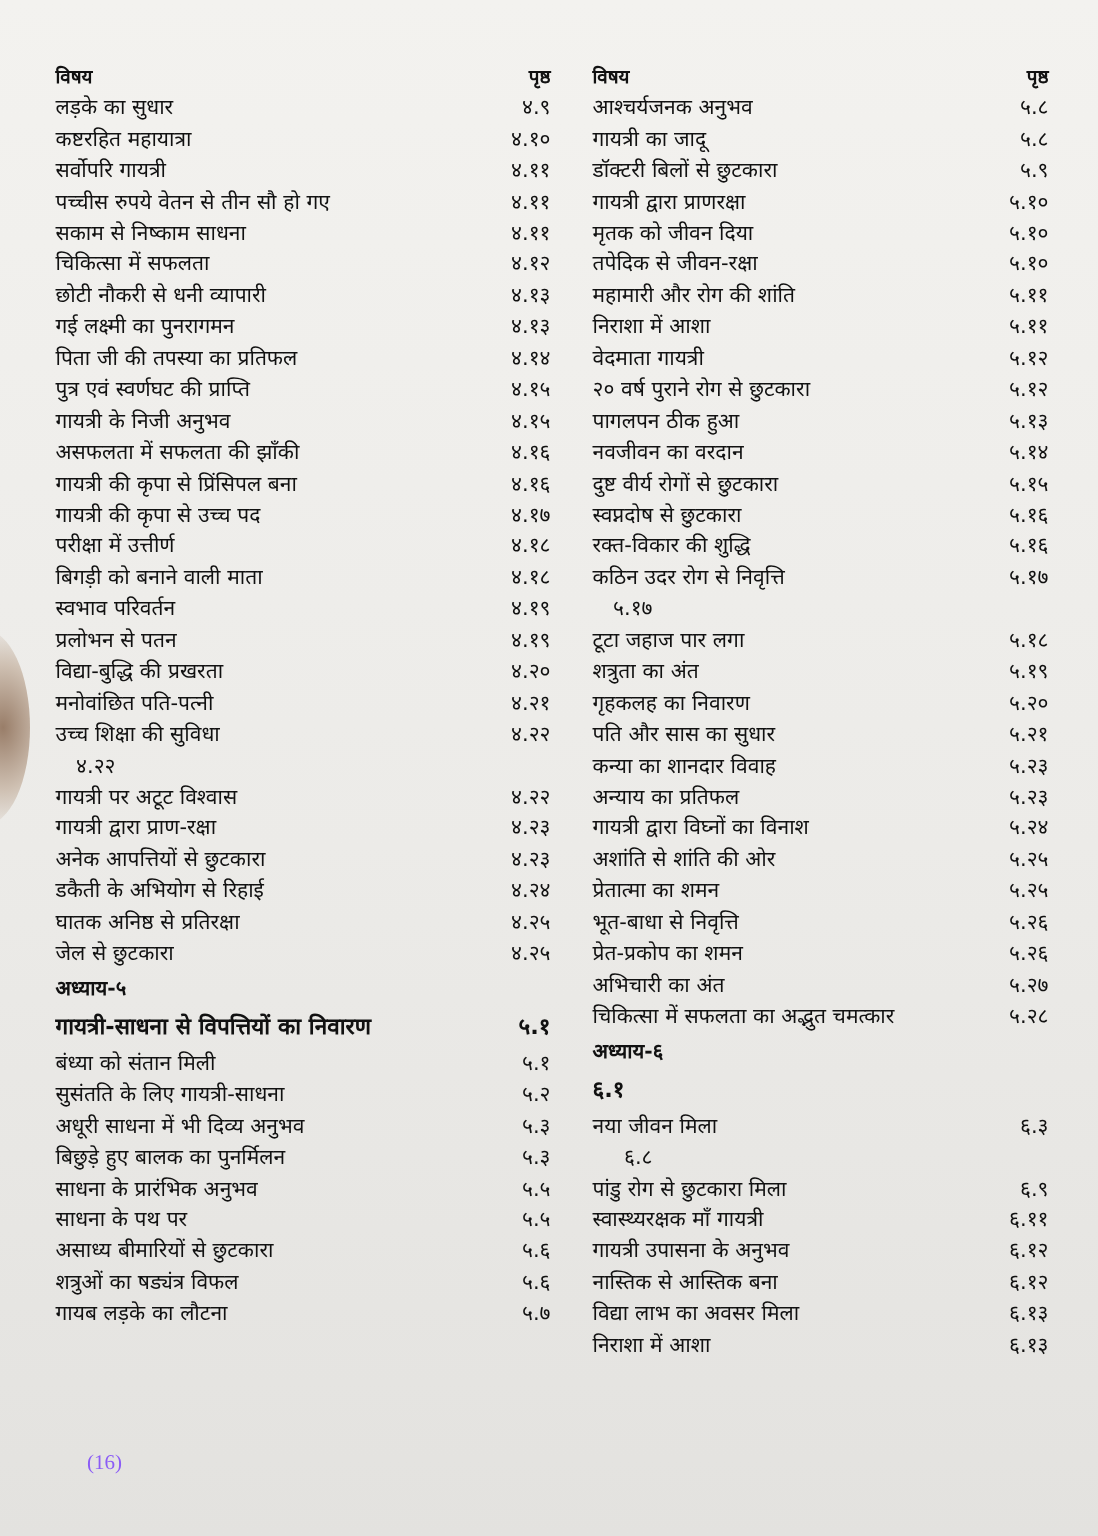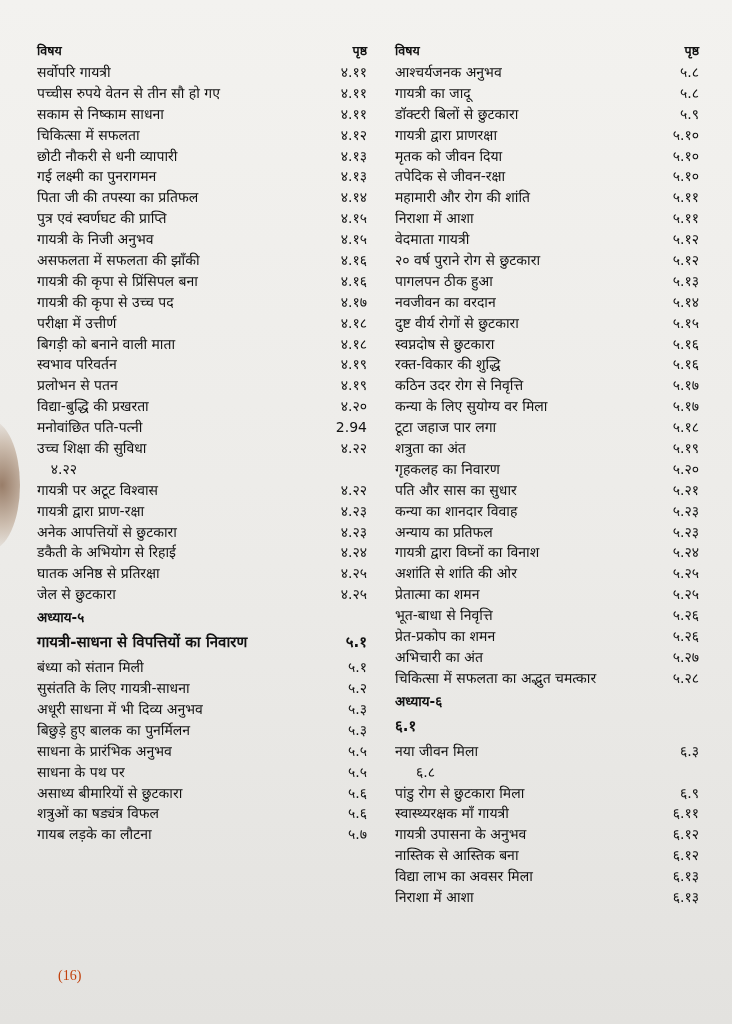--- a/index.html
+++ b/index.html
@@ -35,37 +35,45 @@
     font-weight: bold; font-size: 13.5px;
     height: 24px; line-height: 24px;
   }
   .section {
     display: flex; justify-content: space-between; align-items: center;
     font-weight: bold; font-size: 15px;
     height: 26px; line-height: 26px; margin-bottom: 2px;
   }
   .footer {
     position: absolute; left: 58px; top: 968px;
-    font-family: "Liberation Serif", serif; font-size: 14px; color: #c2410c;
+    font-family: "Liberation Serif", serif; font-size: 14px; color: #8b5cf6;
   }
 </style>
 </head>
 <body>
 
 <div class="shadow-blob"></div>
 
 <div class="page">
 
   <div class="col left">
     <div class="row head">
       <span>विषय</span>
       <span class="pg">पृष्ठ</span>
     </div>
     <div id="left-entries">
         <div class="row">
+          <span>लड़के का सुधार</span>
+          <span class="pg">४.९</span>
+        </div>
+        <div class="row">
+          <span>कष्टरहित महायात्रा</span>
+          <span class="pg">४.१०</span>
+        </div>
+        <div class="row">
           <span>सर्वोपरि गायत्री</span>
           <span class="pg">४.११</span>
         </div>
         <div class="row">
           <span>पच्चीस रुपये वेतन से तीन सौ हो गए</span>
           <span class="pg">४.११</span>
         </div>
         <div class="row">
           <span>सकाम से निष्काम साधना</span>
           <span class="pg">४.११</span>
@@ -121,21 +129,21 @@
         <div class="row">
           <span>प्रलोभन से पतन</span>
           <span class="pg">४.१९</span>
         </div>
         <div class="row">
           <span>विद्या-बुद्धि की प्रखरता</span>
           <span class="pg">४.२०</span>
         </div>
         <div class="row">
           <span>मनोवांछित पति-पत्नी</span>
-          <span class="pg">2.94</span>
+          <span class="pg">४.२१</span>
         </div>
         <div class="row">
           <span>उच्च शिक्षा की सुविधा</span>
           <span class="pg">४.२२</span>
         </div>
         <div class="row">
           <span class="pg">४.२२</span>
         </div>
         <div class="row">
           <span>गायत्री पर अटूट विश्वास</span>
@@ -271,21 +279,20 @@
         </div>
         <div class="row">
           <span>रक्त-विकार की शुद्धि</span>
           <span class="pg">५.१६</span>
         </div>
         <div class="row">
           <span>कठिन उदर रोग से निवृत्ति</span>
           <span class="pg">५.१७</span>
         </div>
         <div class="row">
-          <span>कन्या के लिए सुयोग्य वर मिला</span>
           <span class="pg">५.१७</span>
         </div>
         <div class="row">
           <span>टूटा जहाज पार लगा</span>
           <span class="pg">५.१८</span>
         </div>
         <div class="row">
           <span>शत्रुता का अंत</span>
           <span class="pg">५.१९</span>
         </div>

